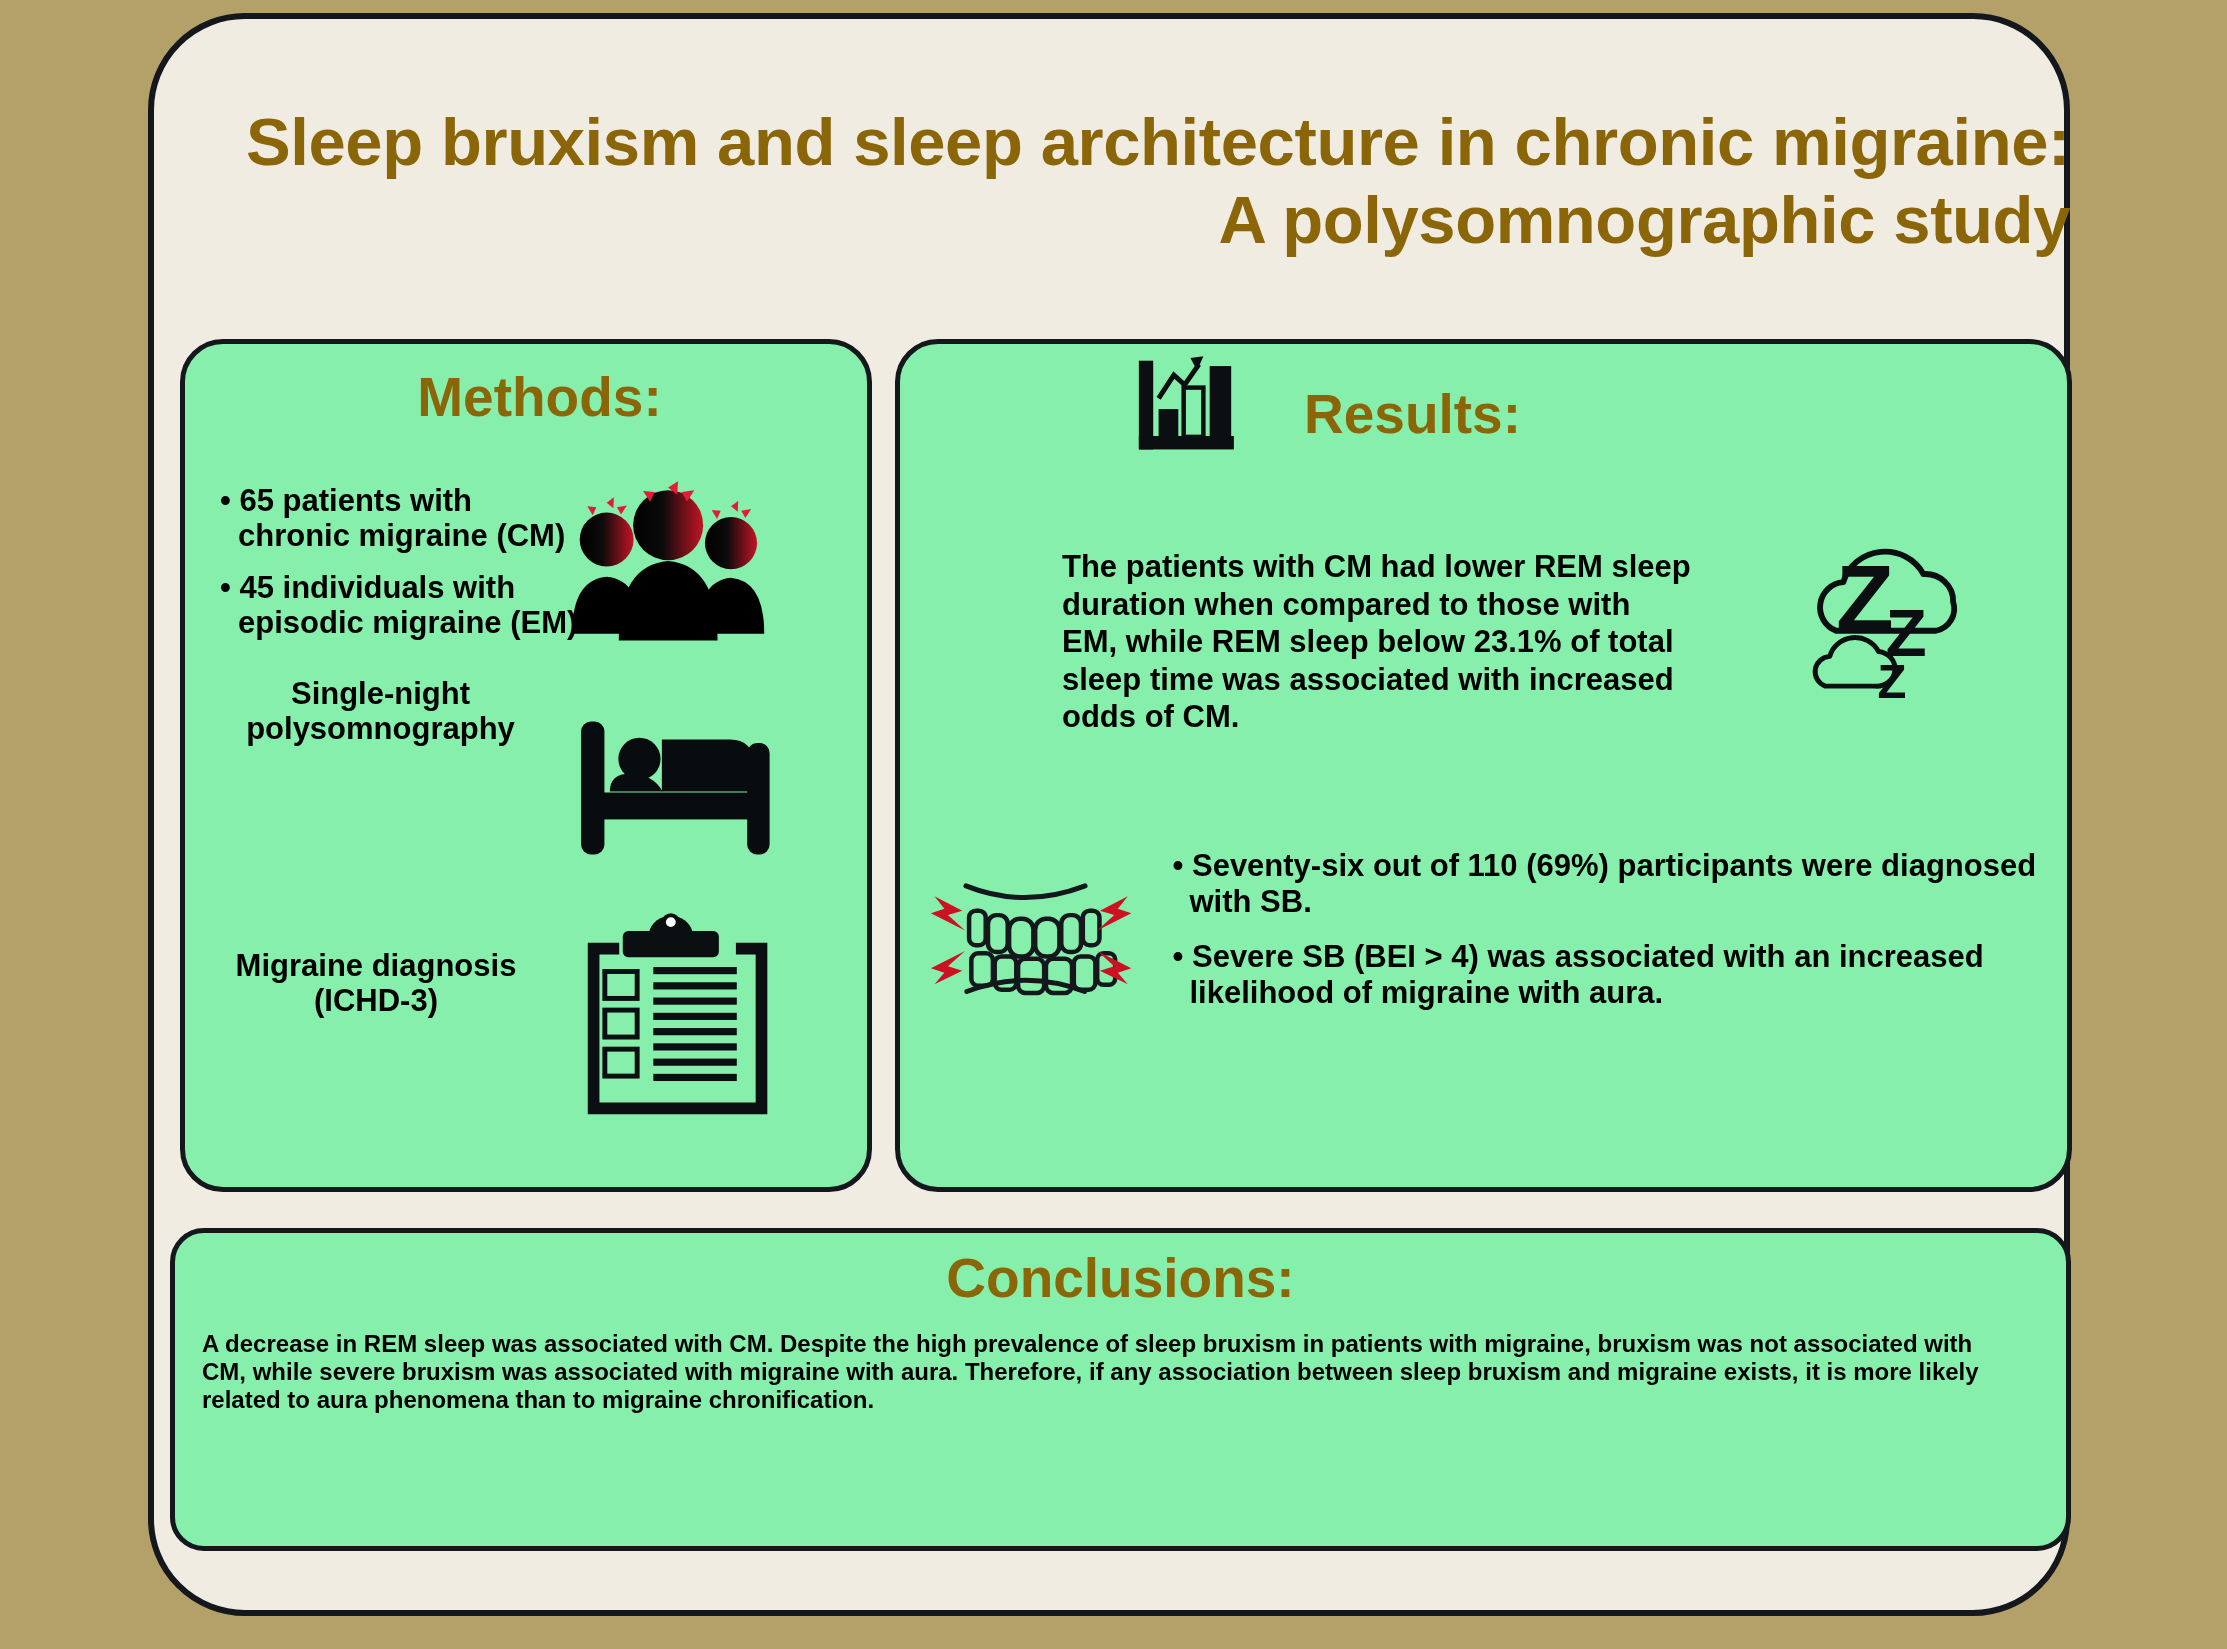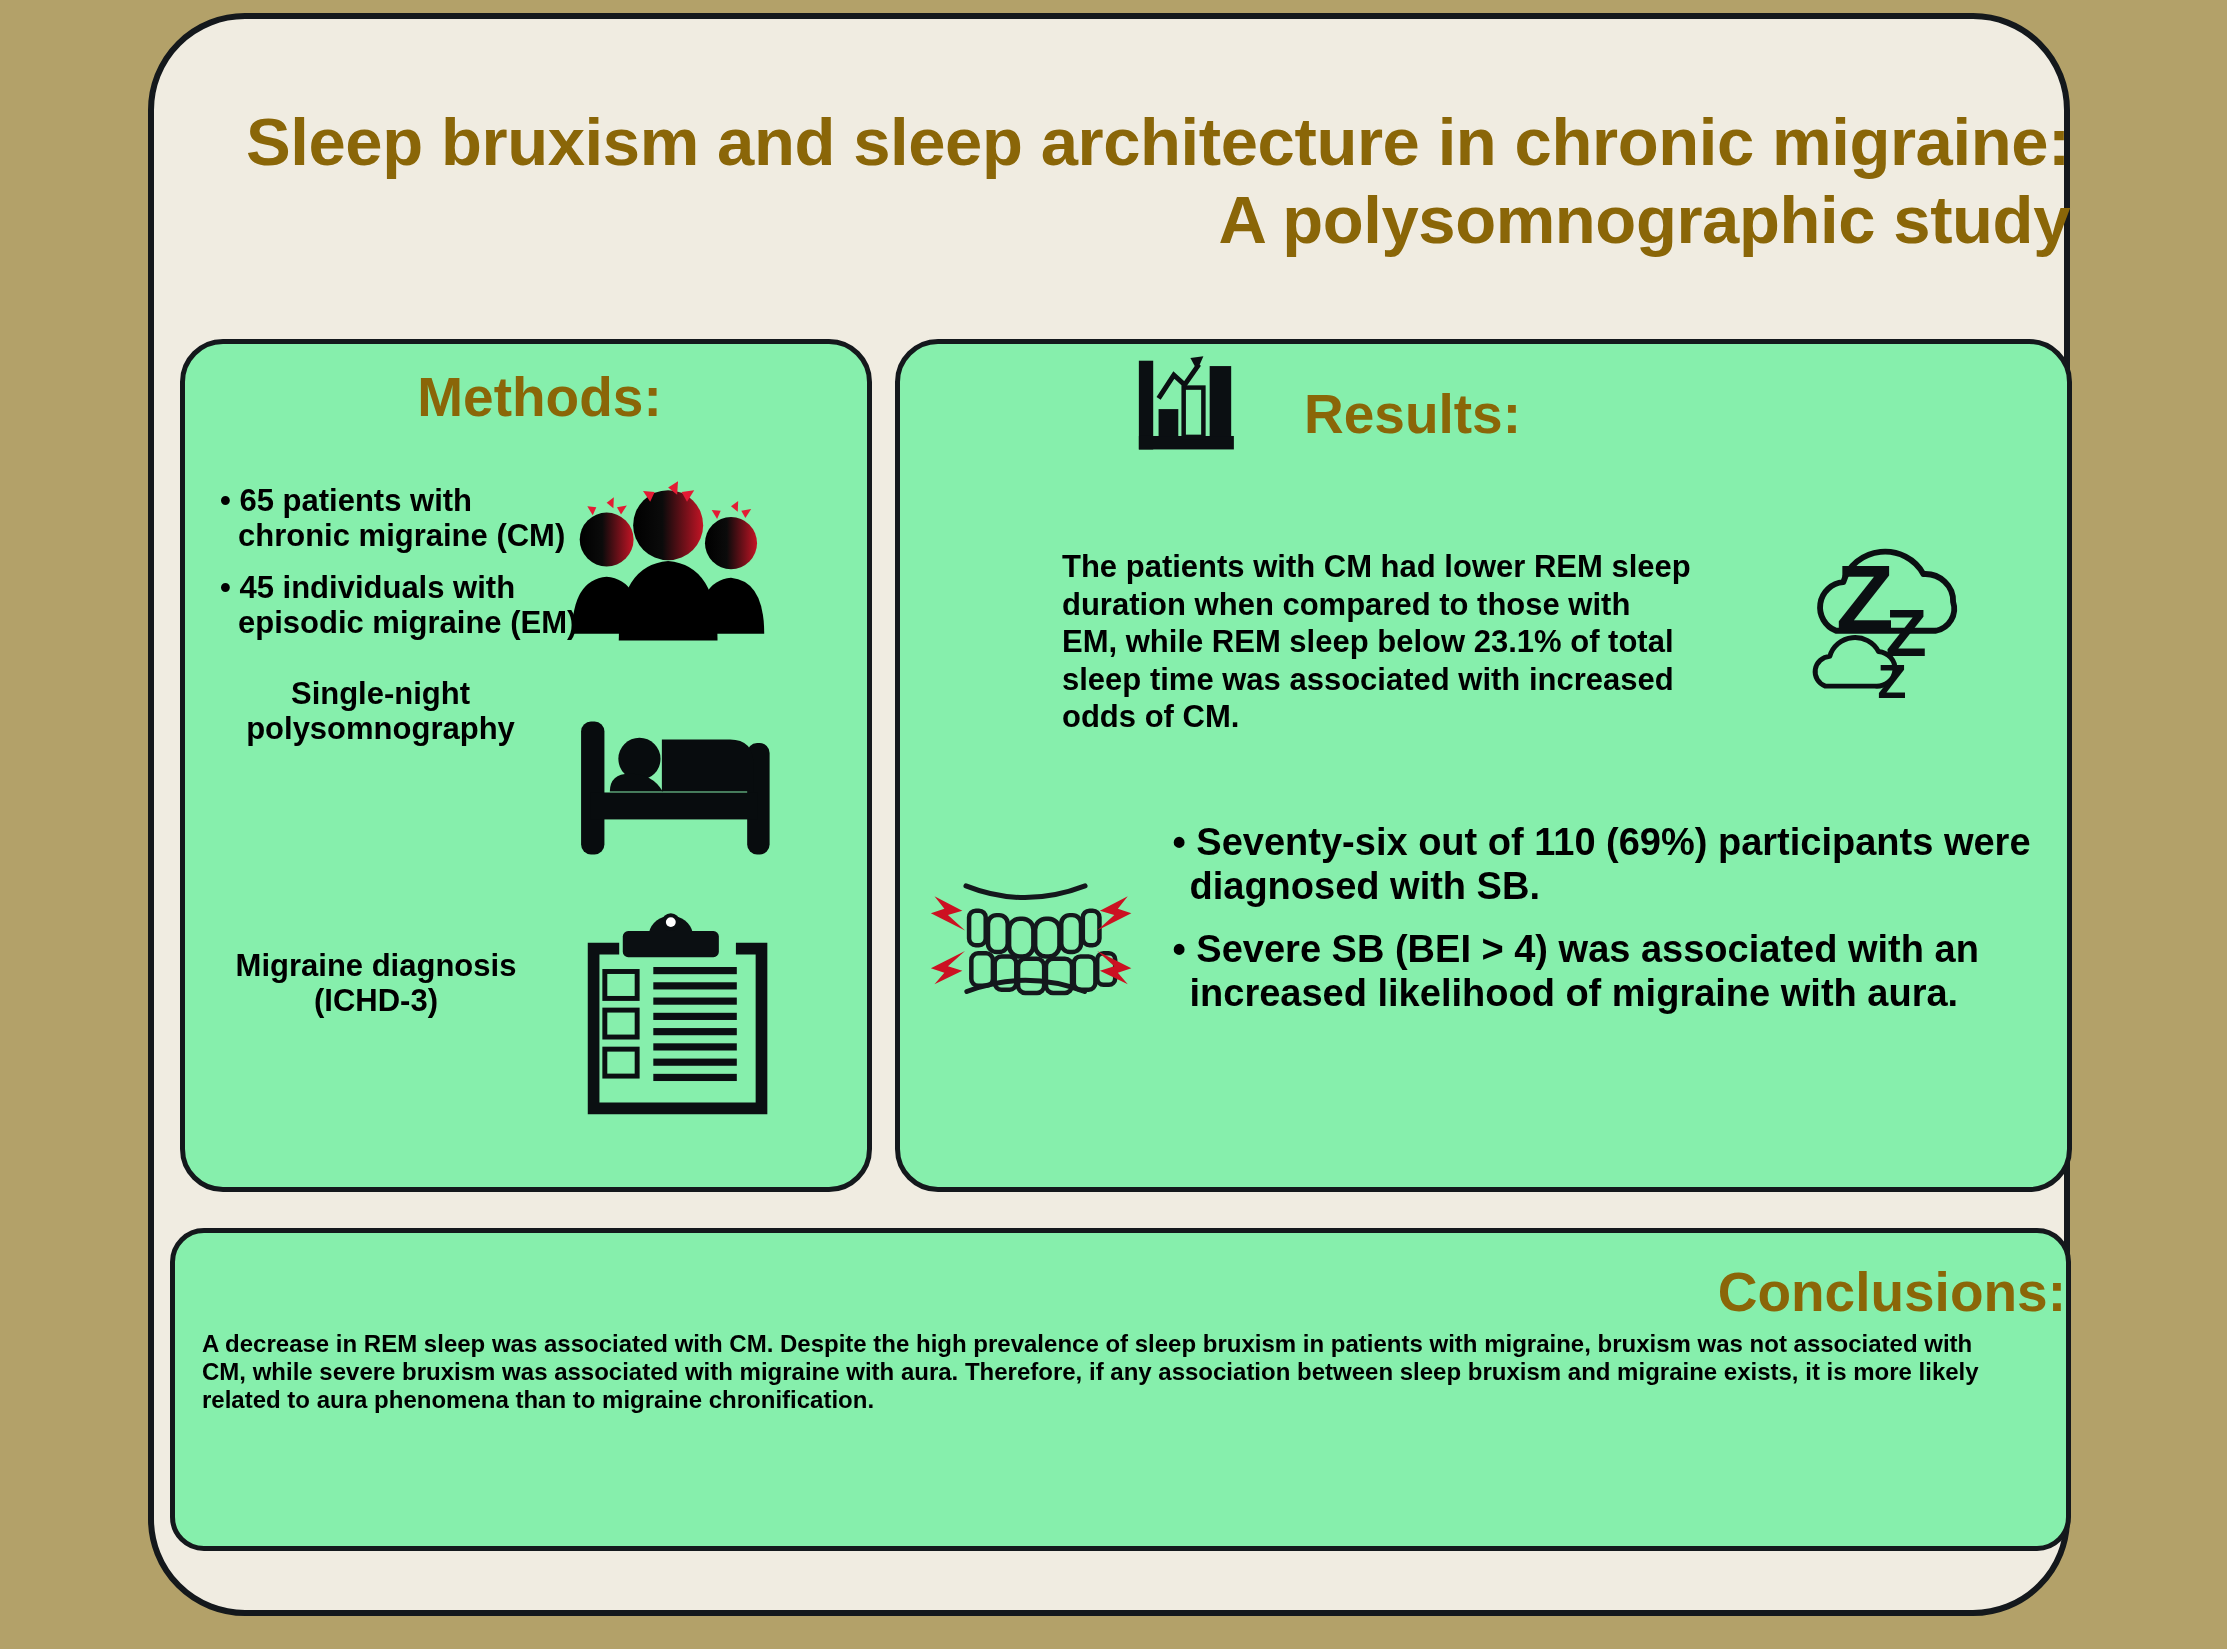--- a/index.html
+++ b/index.html
@@ -94,23 +94,23 @@
     box-sizing: border-box;
   }
   #results-head {
     position: absolute;
     left: 404px;
     top: 43px;
     font-size: 55px;
   }
   #conclusions-head {
     position: absolute;
-    left: 0; top: 32px;
+    left: 0; top: 18px;
     width: 100%;
-    text-align: right;
+    text-align: center;
   }
 
   
   .m-bullets {
     position: absolute;
     left: 25px;
     top: 139px;
     width: 377px;
     color: #000;
     font-size: 31px;
@@ -155,24 +155,24 @@
     width: 629px;
     color: #000;
     font-size: 31px;
     font-weight: bold;
     line-height: 1.21;
     margin-top: 24px;
   }
   #results-bullets {
     position: absolute;
     left: 267px;
-    top: 476px;
+    top: 504px;
     width: 876px;
     color: #000;
-    font-size: 38px;
+    font-size: 31px;
     font-weight: bold;
     line-height: 1.17;
   }
   #results-bullets .r-bullet {
     display: block;
     padding-left: 22.5px;
     text-indent: -17px;
     margin-bottom: 18px;
   }
 

